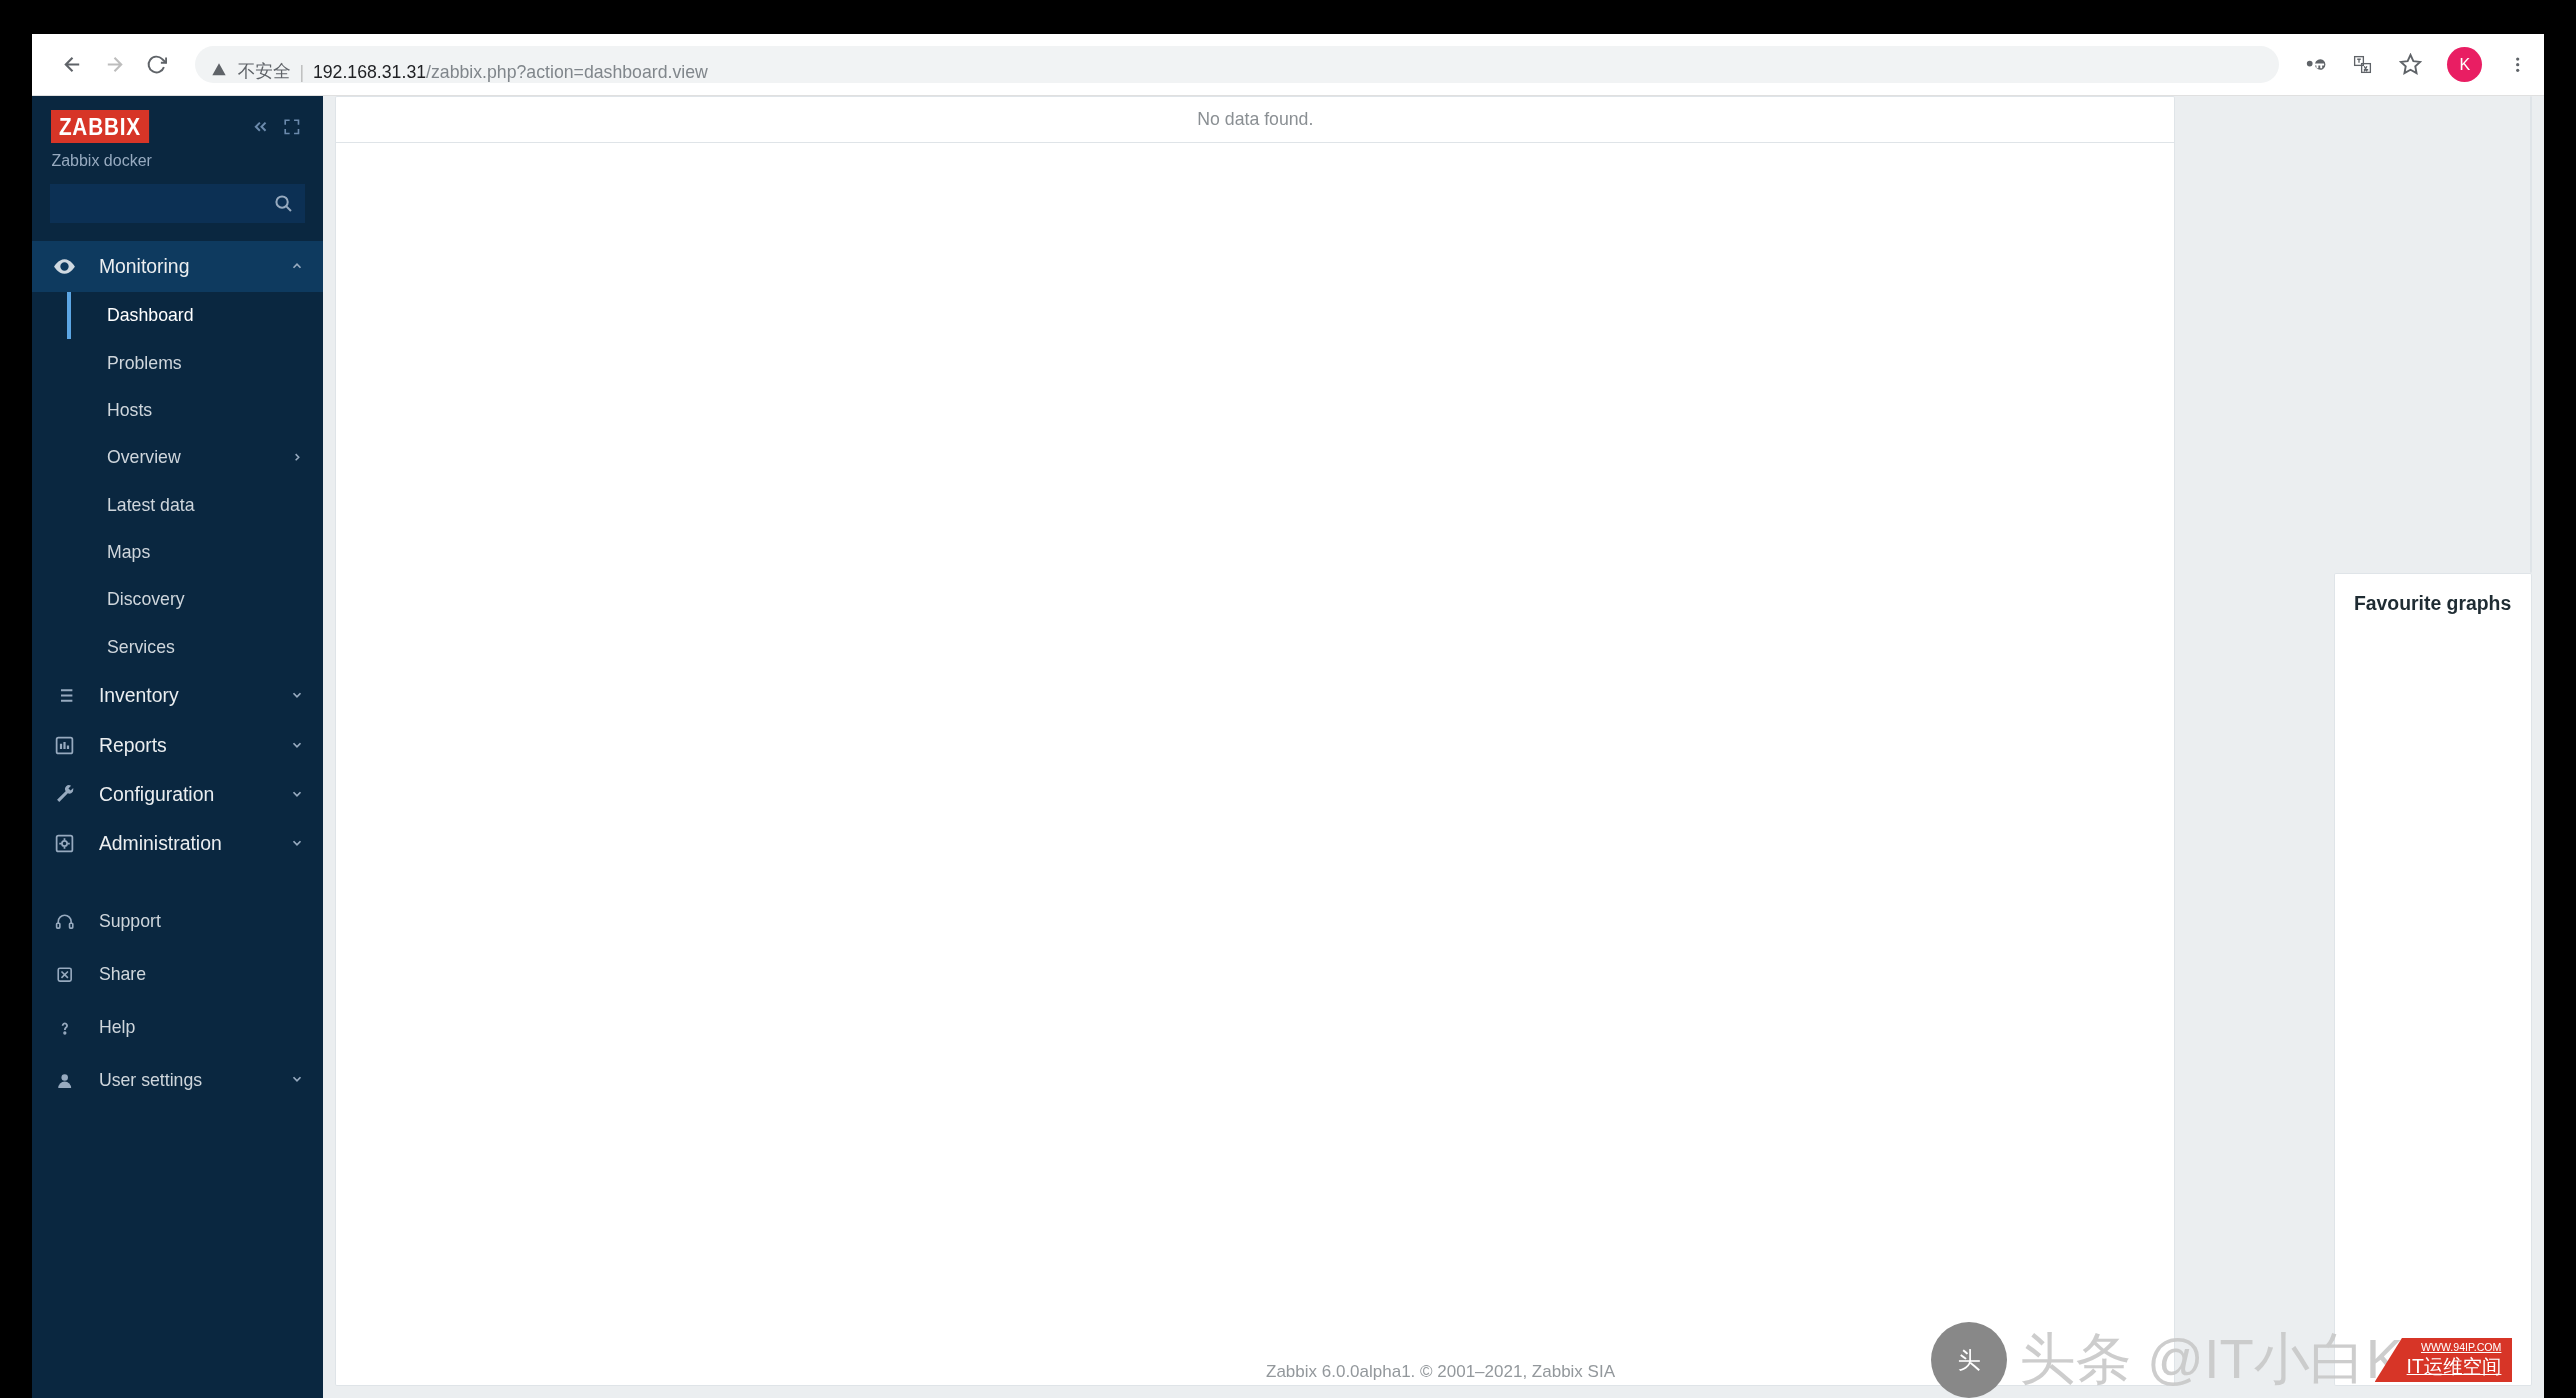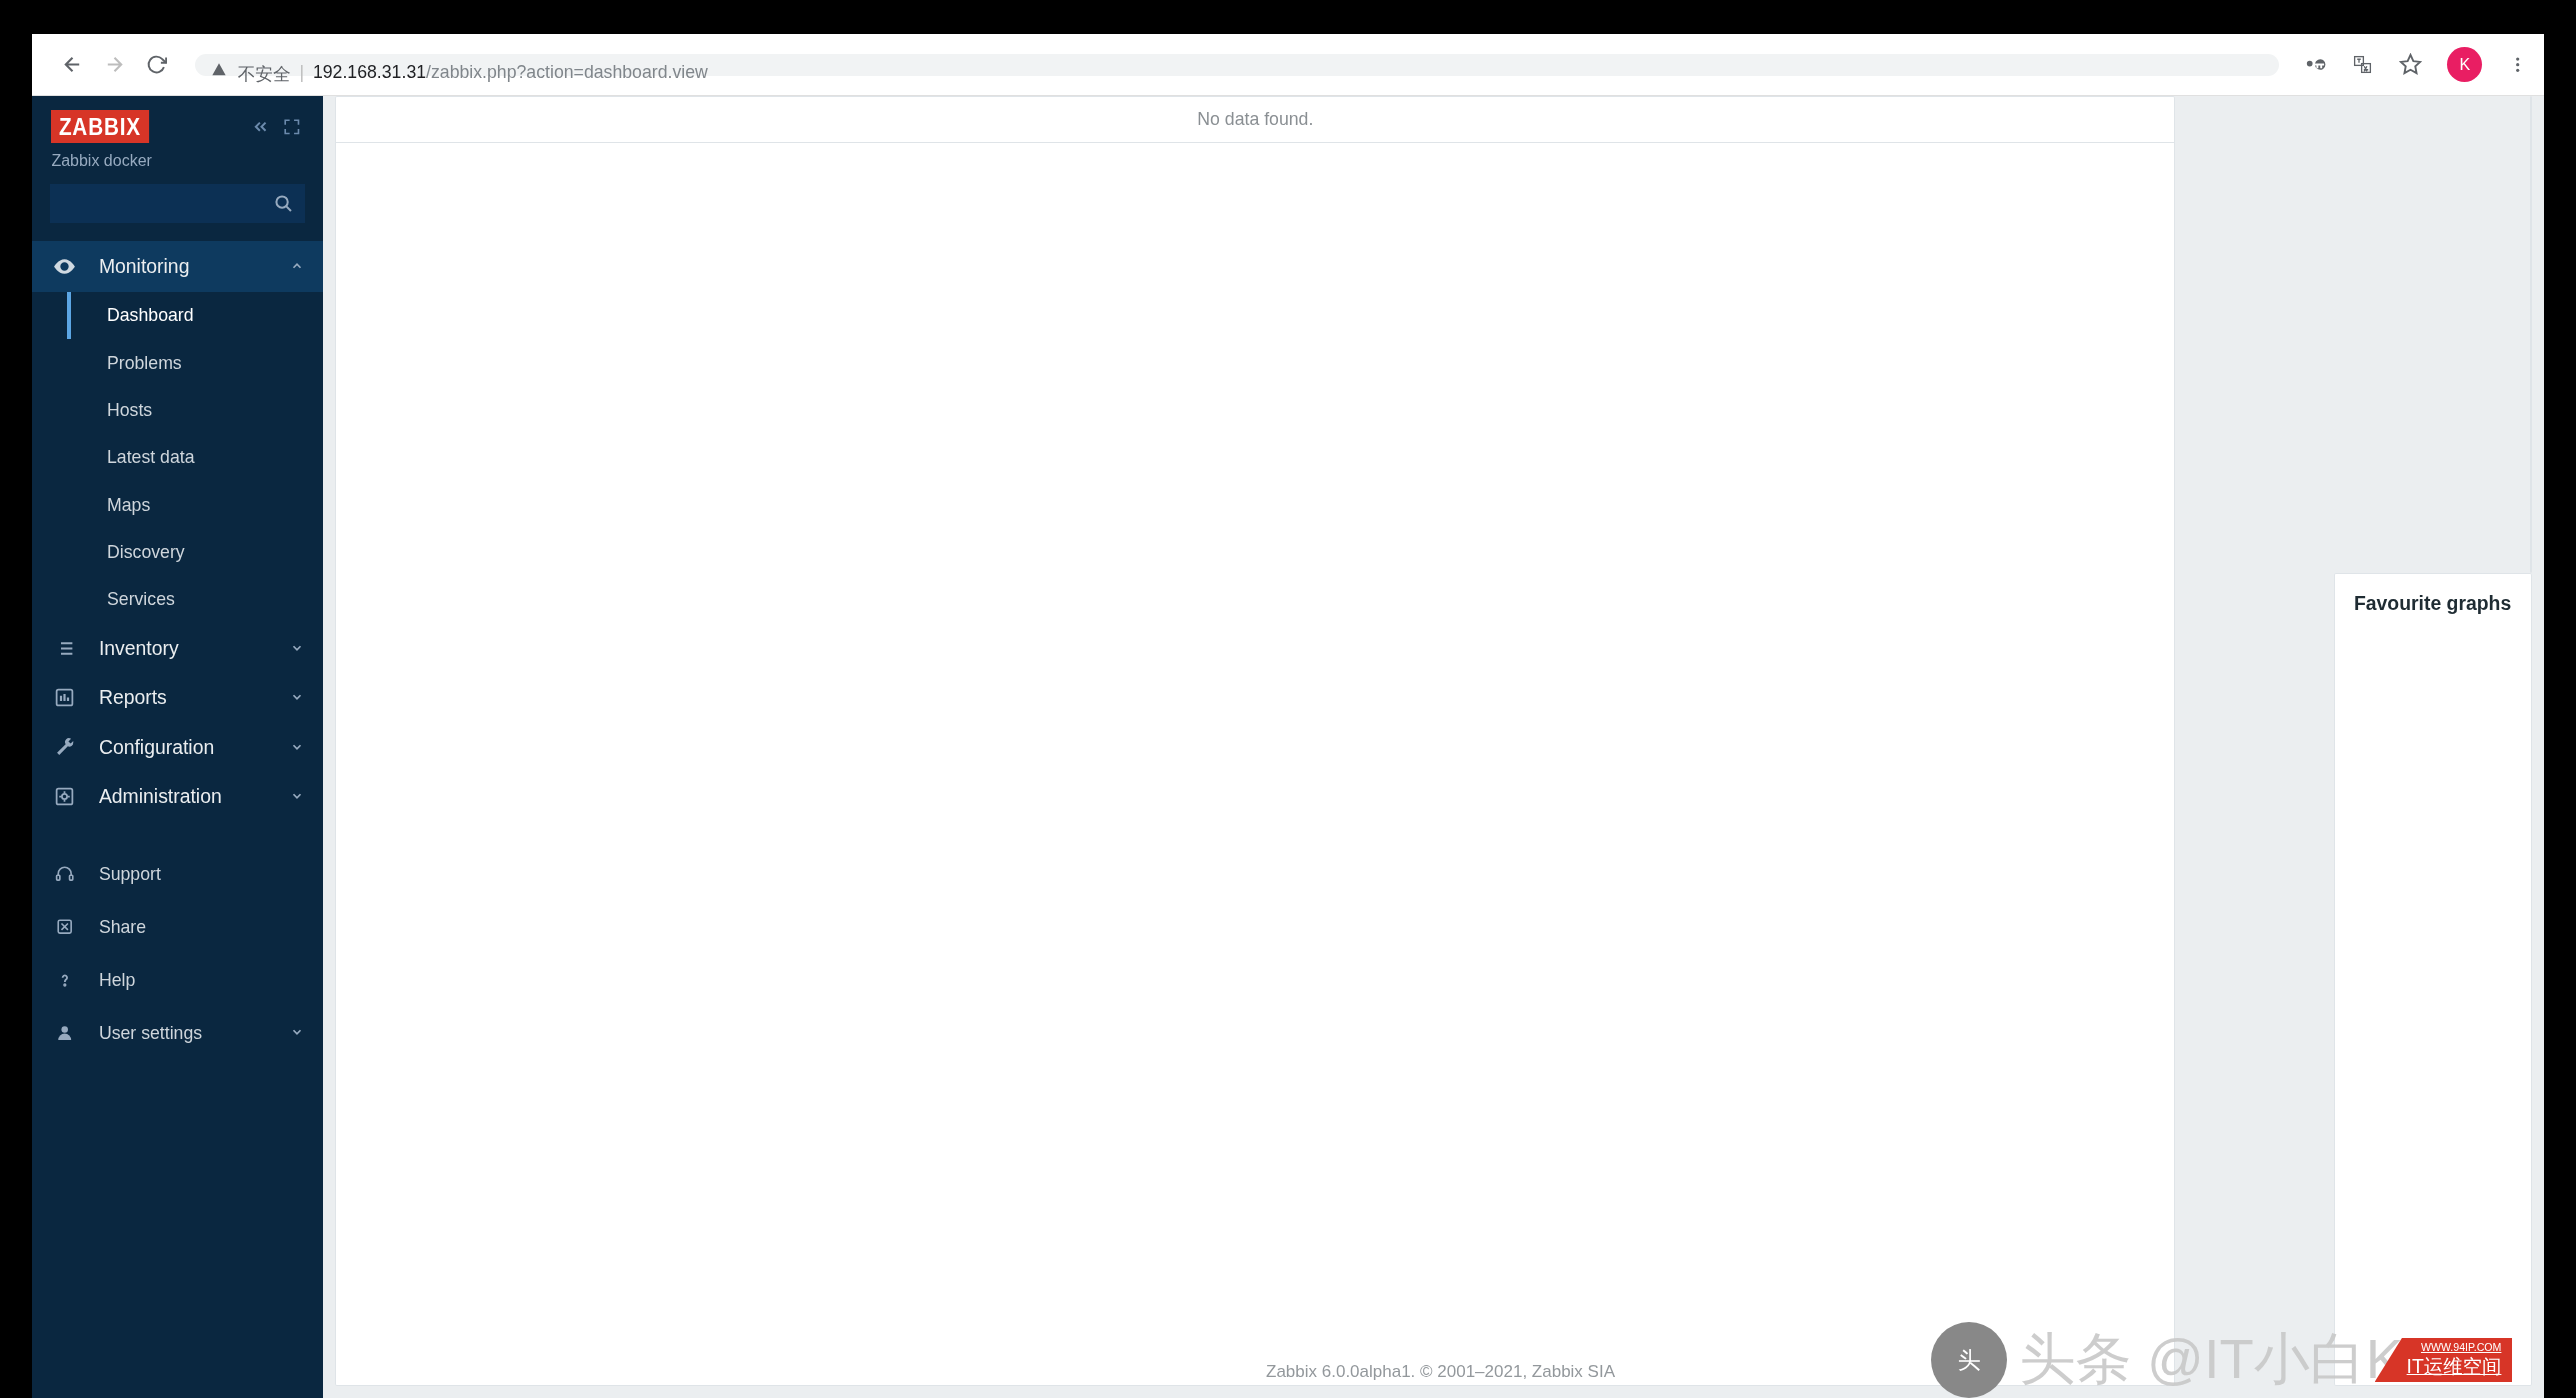--- a/index.html
+++ b/index.html
@@ -4,21 +4,21 @@
 <style>
 * { margin: 0; padding: 0; box-sizing: border-box; font-family: Arial, Helvetica, sans-serif; }
 body { background: #000; width: 2576px; height: 1398px; overflow: hidden; }
 .outer-black { position: absolute; inset: 0; background: #000; }
 .browser-window { position: absolute; left: 32px; top: 34px; right: 32px; bottom: 0; background: #fff; }
 
 
 .browser-bar { height: 62px; background: #fff; border-bottom: 0.9px solid #e0e0e0; display: flex; align-items: center; padding: 0 12.4px 0 19.4px; }
 .nav-btn { width: 42px; height: 42px; display: flex; align-items: center; justify-content: center; color: #5f6368; cursor: pointer; border-radius: 50%; }
 .nav-btn.disabled { color: #bdbdbd; }
-.addr-wrap { flex: 1; margin: 0 12.4px 0 17.7px; background: #f1f3f4; border-radius: 19.4px; height: 22px; display: flex; align-items: flex-start; padding: 8px 16px; color: #5f6368; font-size: 17.7px; }
+.addr-wrap { flex: 1; margin: 0 12.4px 0 17.7px; background: #f1f3f4; border-radius: 19.4px; height: 37px; display: flex; align-items: flex-end; padding: 0 16px; color: #5f6368; font-size: 17.7px; }
 .addr-wrap .sec-icon { margin-right: 10.6px; color: #5f6368; }
 .addr-wrap .sep { color: #bdbdbd; margin: 0 8.8px; }
 .addr-url { color: #202124; }
 .addr-url-dim { color: #80868b; }
 .rtools { display: flex; align-items: center; gap: 16px; margin-left: 7px; }
 .rtool { width: 32px; height: 32px; display: flex; align-items: center; justify-content: center; color: #5f6368; }
 .avatar { width: 35px; height: 35px; border-radius: 50%; background: #e91e63; color: #fff; display: flex; align-items: center; justify-content: center; font-size: 16px; margin: 0 5.3px; }
 .menu-dots { width: 28px; height: 28px; display: flex; align-items: center; justify-content: center; color: #5f6368; }
 
 
@@ -173,20 +173,26 @@
                 <span>Dashboard</span>
               </div>
             </div>
           <div class="sub-item">
               <span>Problems</span>
             </div>
           <div class="sub-item">
               <span>Hosts</span>
             </div>
           <div class="sub-item">
+              <span>Overview</span>
+              <span class="chevron"><svg width="12.4" height="12.4" viewBox="0 0 24 24" fill="none" stroke="currentColor" stroke-width="3">
+                  <path d="M9 6l6 6-6 6"></path>
+                </svg></span>
+            </div>
+          <div class="sub-item">
               <span>Latest data</span>
             </div>
           <div class="sub-item">
               <span>Maps</span>
             </div>
           <div class="sub-item">
               <span>Discovery</span>
             </div>
           <div class="sub-item">
               <span>Services</span>

